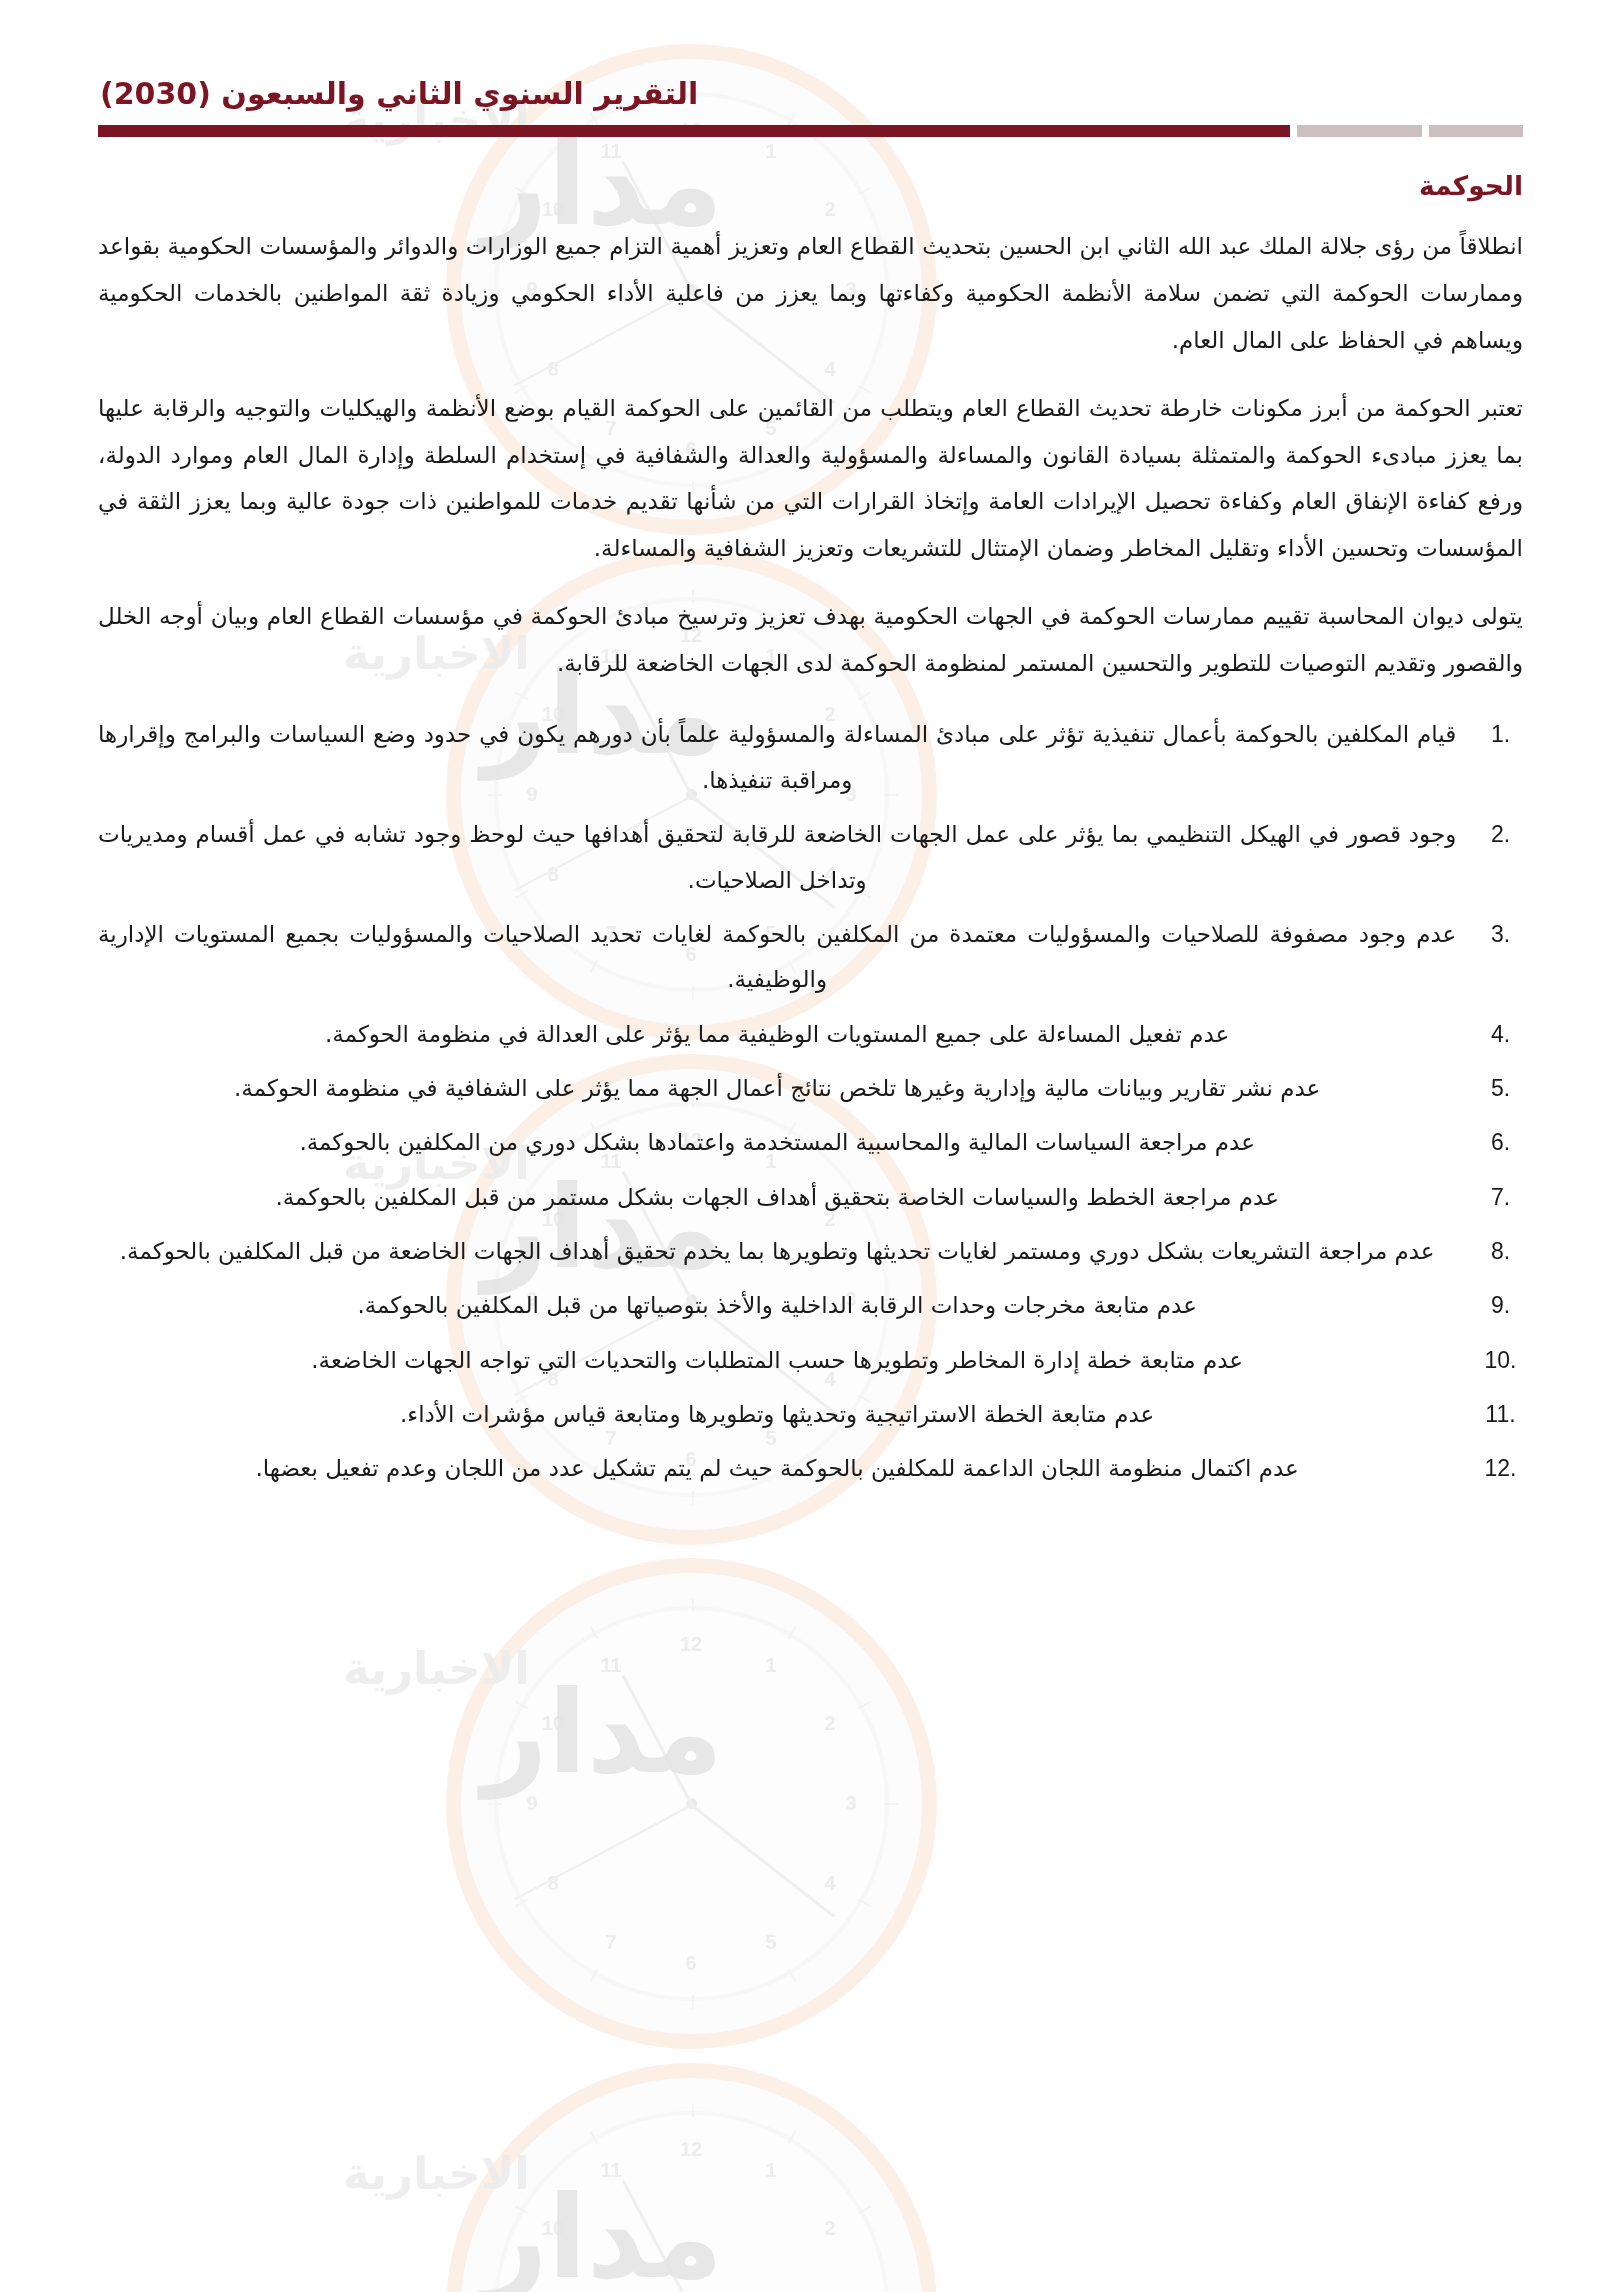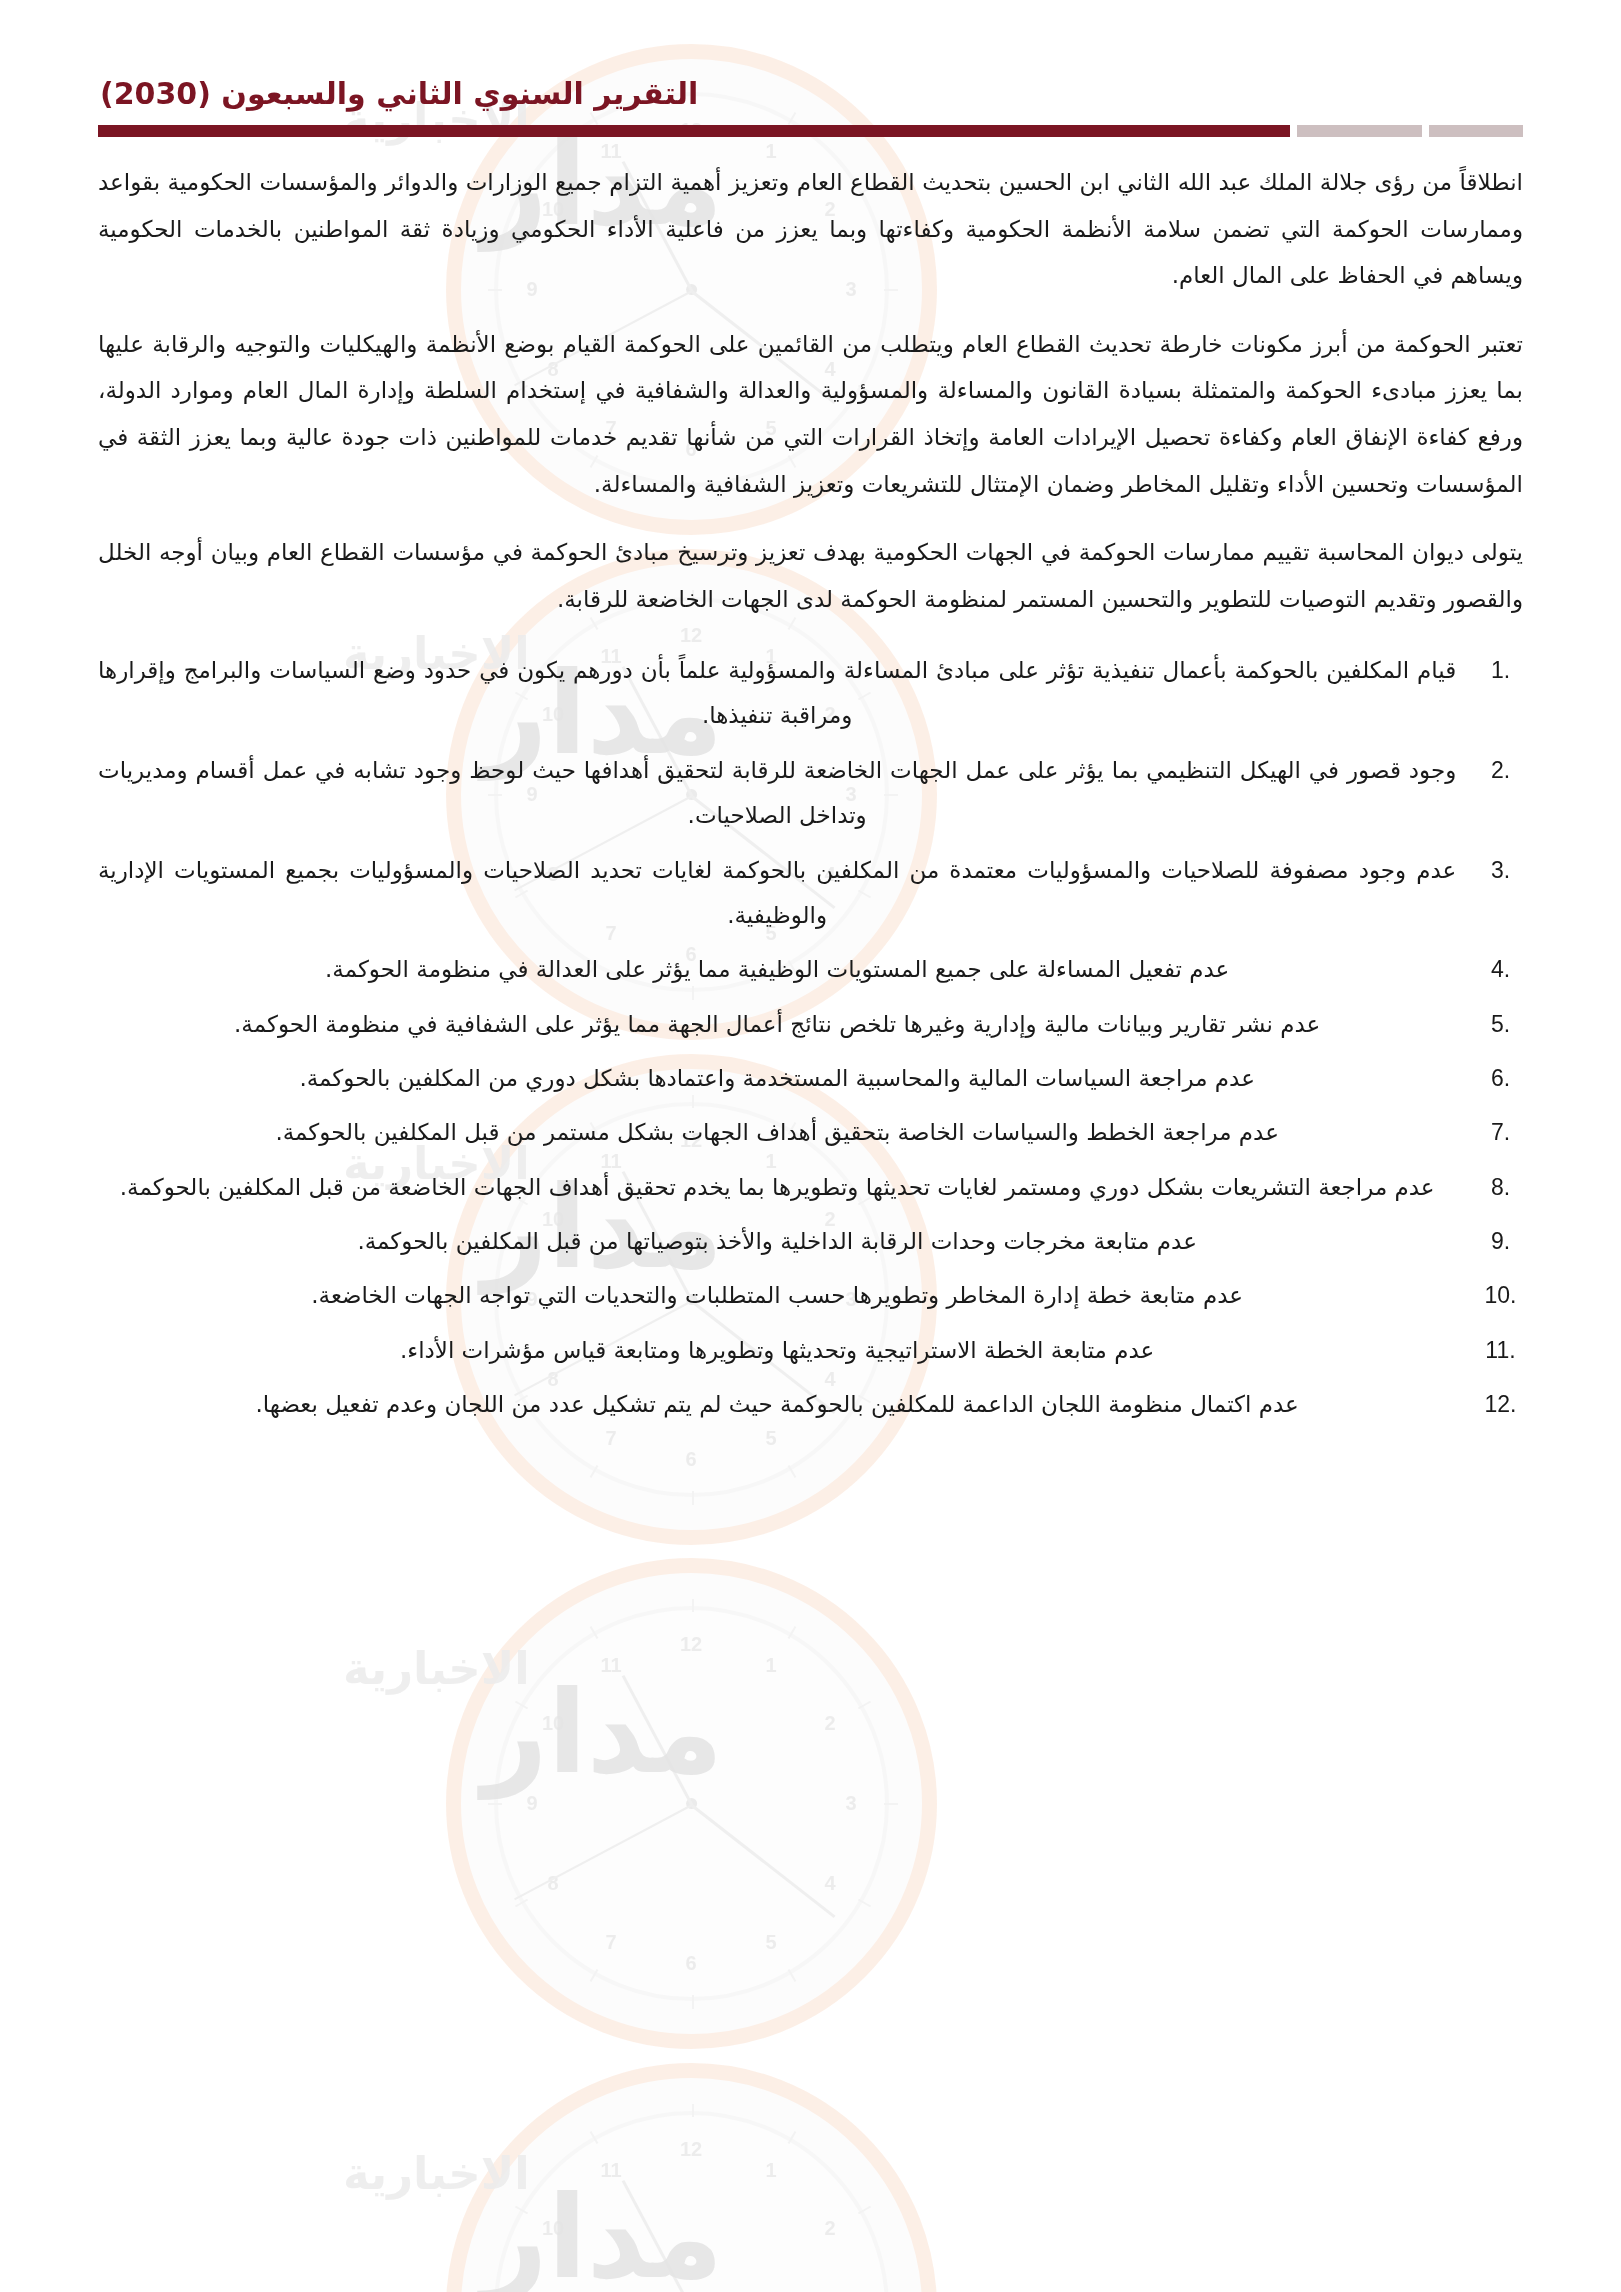--- a/index.html
+++ b/index.html
@@ -376,20 +376,21 @@
     <div class="header-rule">
       <span class="rule-seg-small"></span>
       <span class="rule-seg-mid"></span>
       <span class="rule-seg-main"></span>
     </div>
   </div>
 
   <div class="content">
 
 
+    <h2 class="section-heading">الحوكمة</h2>
 
     <p class="body-par">انطلاقاً من رؤى جلالة الملك عبد الله الثاني ابن الحسين بتحديث القطاع العام وتعزيز أهمية التزام جميع الوزارات والدوائر والمؤسسات الحكومية بقواعد وممارسات الحوكمة التي تضمن سلامة الأنظمة الحكومية وكفاءتها وبما يعزز من فاعلية الأداء الحكومي وزيادة ثقة المواطنين بالخدمات الحكومية ويساهم في الحفاظ على المال العام.</p>
     <p class="body-par">تعتبر الحوكمة من أبرز مكونات خارطة تحديث القطاع العام ويتطلب من القائمين على الحوكمة القيام بوضع الأنظمة والهيكليات والتوجيه والرقابة عليها بما يعزز مبادىء الحوكمة والمتمثلة بسيادة القانون والمساءلة والمسؤولية والعدالة والشفافية في إستخدام السلطة وإدارة المال العام وموارد الدولة، ورفع كفاءة الإنفاق العام وكفاءة تحصيل الإيرادات العامة وإتخاذ القرارات التي من شأنها تقديم خدمات للمواطنين ذات جودة عالية وبما يعزز الثقة في المؤسسات وتحسين الأداء وتقليل المخاطر وضمان الإمتثال للتشريعات وتعزيز الشفافية والمساءلة.</p>
     <p class="body-par">يتولى ديوان المحاسبة تقييم ممارسات الحوكمة في الجهات الحكومية بهدف تعزيز وترسيخ مبادئ الحوكمة في مؤسسات القطاع العام وبيان أوجه الخلل والقصور وتقديم التوصيات للتطوير والتحسين المستمر لمنظومة الحوكمة لدى الجهات الخاضعة للرقابة.</p>
 
 
     <ol class="findings">
       <li>قيام المكلفين بالحوكمة بأعمال تنفيذية تؤثر على مبادئ المساءلة والمسؤولية علماً بأن دورهم يكون في حدود وضع السياسات والبرامج وإقرارها ومراقبة تنفيذها.</li>
       <li>وجود قصور في الهيكل التنظيمي بما يؤثر على عمل الجهات الخاضعة للرقابة لتحقيق أهدافها حيث لوحظ وجود تشابه في عمل أقسام ومديريات وتداخل الصلاحيات.</li>
       <li>عدم وجود مصفوفة للصلاحيات والمسؤوليات معتمدة من المكلفين بالحوكمة لغايات تحديد الصلاحيات والمسؤوليات بجميع المستويات الإدارية والوظيفية.</li>

